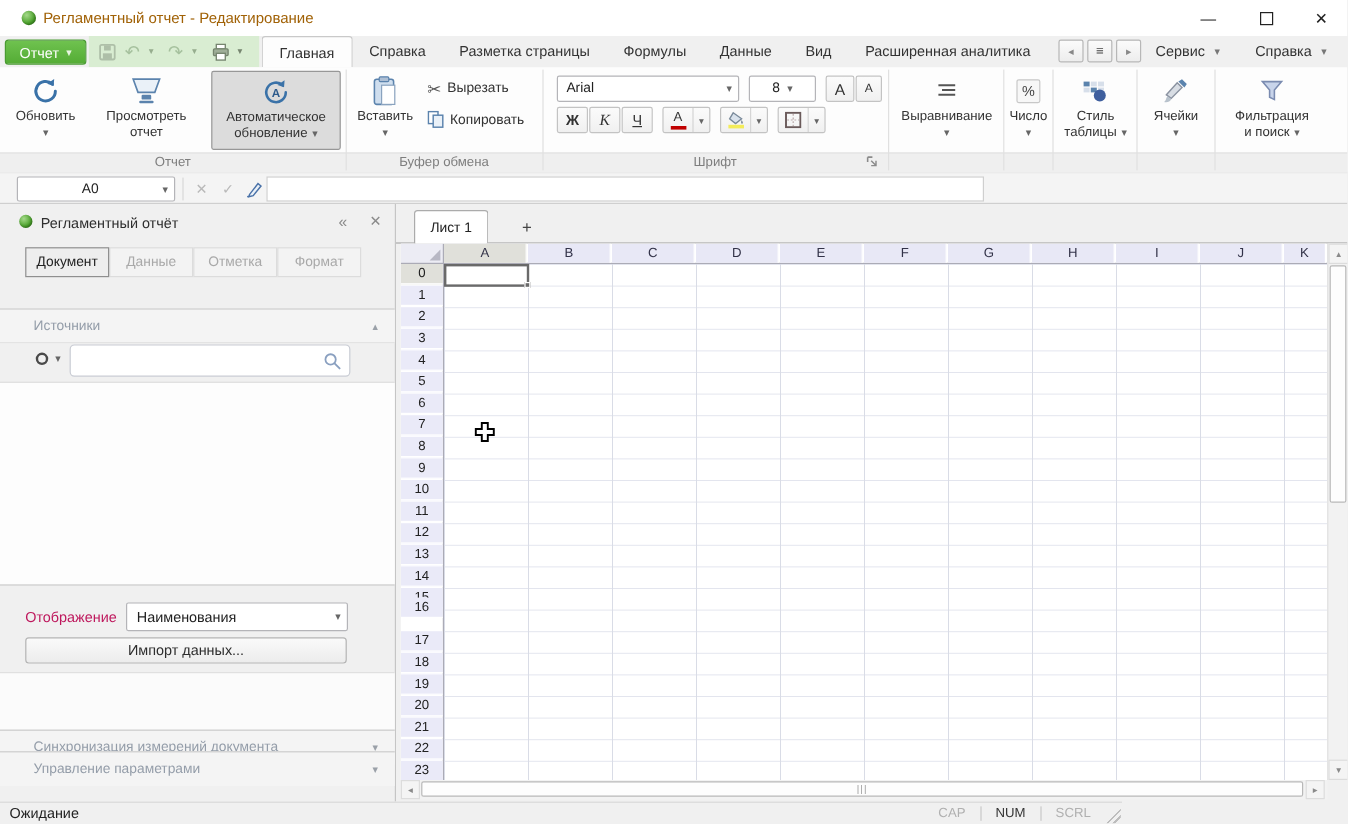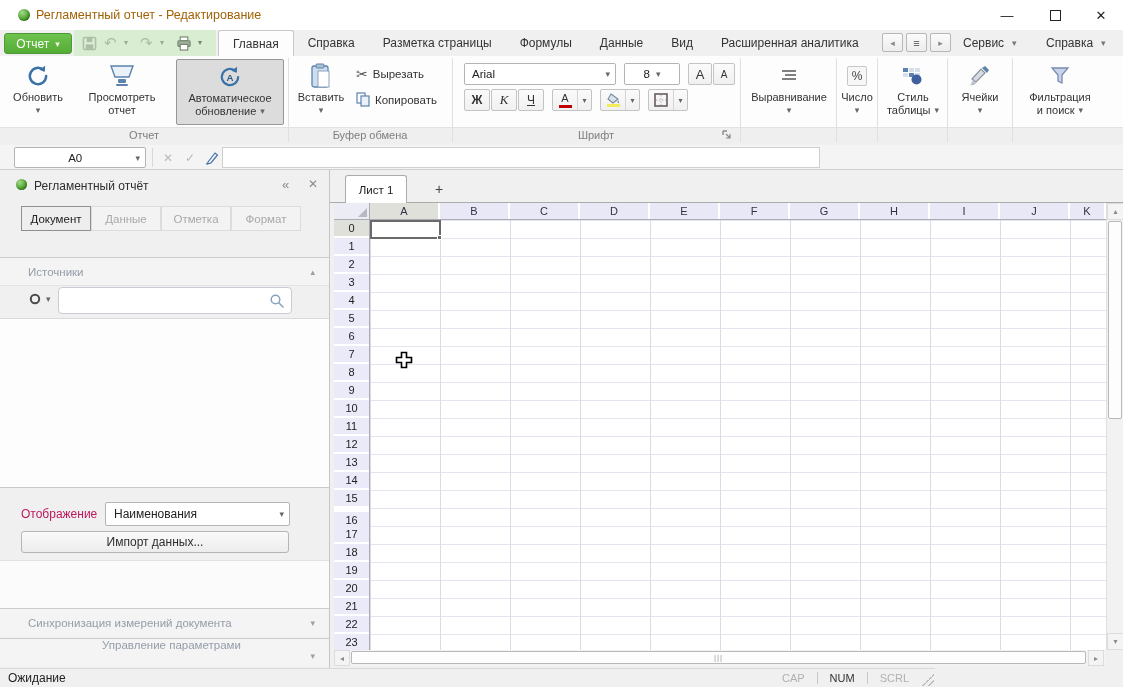--- a/index.html
+++ b/index.html
@@ -70,21 +70,21 @@
   #sec-sources{top:87px;border-bottom:1px solid #e3e3e3;}
   #gear{left:28px;top:122px;display:flex;align-items:center;gap:4px;}
   #searchbox{left:58px;top:117px;width:234px;height:27px;background:#fff;border:1px solid #c9ccd4;border-radius:4px;display:flex;align-items:center;padding:0 6px;}
   #searchbox input{border:none;outline:none;flex:1;font-size:12px;font-family:"Liberation Sans",sans-serif;background:transparent;}
   #list-area{left:0;top:148px;width:329px;height:170px;background:#fdfdfd;border-top:1px solid #dadada;border-bottom:1px solid #c9c9c9;}
   #display-label{left:21px;top:337px;font-size:12px;color:#be185d;}
   #display-combo{left:105px;top:332px;width:185px;height:24px;font-size:12px;padding-left:8px;}
   #import-btn{left:21px;top:361px;width:268px;height:22px;background:linear-gradient(#fafafa,#ececec);border:1px solid #b5b5b5;border-radius:3px;display:flex;align-items:center;justify-content:center;font-size:12px;color:#2e2e2e;}
   #list-area2{left:0;top:390px;width:329px;height:48px;background:#fbfbfb;border-top:1px solid #e0e0e0;}
   #sec-sync{top:438px;}
-  #sec-params{top:468px;flex-direction:column;}
+  #sec-params{top:456px;}
 
   
   #sheetbar{left:330px;top:170px;width:793px;height:33px;background:#f0f0f0;border-bottom:1px solid #ababab;}
   #sheettab{left:15px;top:5px;width:62px;height:28px;background:#fff;border:1px solid #ababab;border-bottom:none;border-radius:3px 3px 0 0;display:flex;align-items:center;justify-content:center;font-size:11.5px;color:#222;z-index:2;}
   #addtab{left:95px;top:5px;width:28px;height:28px;display:flex;align-items:center;justify-content:center;font-size:14px;color:#444;}
 
   #grid{left:334px;top:203px;width:772px;height:447px;background:#fff;overflow:hidden;}
   #corner{left:0;top:0;width:36px;height:17px;background:#ececf4;border-bottom:1px solid #ababb6;border-right:1px solid #ababb6;}
   #corner .tri{position:absolute;right:2px;bottom:2px;width:0;height:0;border-left:9px solid transparent;border-bottom:9px solid #b8b8c4;}
   #colhdrs{left:36px;top:0;width:736px;height:17px;border-bottom:1px solid #ababb6;}
@@ -501,21 +501,21 @@
         <div class="rhdr" style="top: 108px;">6</div>
         <div class="rhdr" style="top: 126px;">7</div>
         <div class="rhdr" style="top: 144px;">8</div>
         <div class="rhdr" style="top: 162px;">9</div>
         <div class="rhdr" style="top: 180px;">10</div>
         <div class="rhdr" style="top: 198px;">11</div>
         <div class="rhdr" style="top: 216px;">12</div>
         <div class="rhdr" style="top: 234px;">13</div>
         <div class="rhdr" style="top: 252px;">14</div>
         <div class="rhdr" style="top: 270px;">15</div>
-        <div class="rhdr" style="top: 278px; margin-top: 14px;">16</div>
+        <div class="rhdr" style="top: 278px;">16</div>
         <div class="rhdr" style="top: 306px;">17</div>
         <div class="rhdr" style="top: 324px;">18</div>
         <div class="rhdr" style="top: 342px;">19</div>
         <div class="rhdr" style="top: 360px;">20</div>
         <div class="rhdr" style="top: 378px;">21</div>
         <div class="rhdr" style="top: 396px;">22</div>
         <div class="rhdr" style="top: 414px;">23</div>
       </div>
     <div id="cells" class="abs"></div>
     <div id="corner" class="abs">

